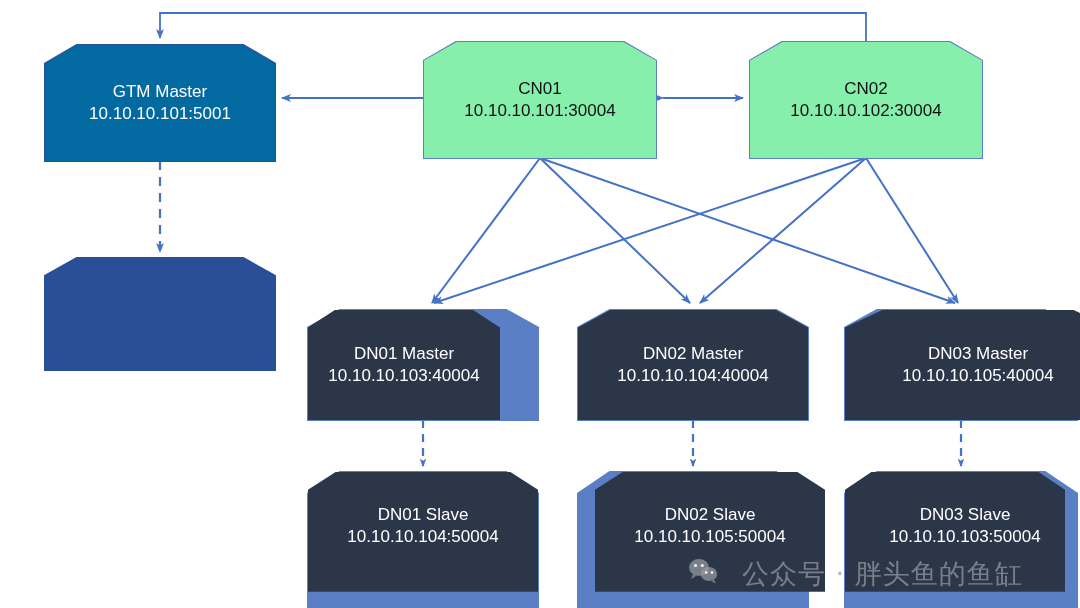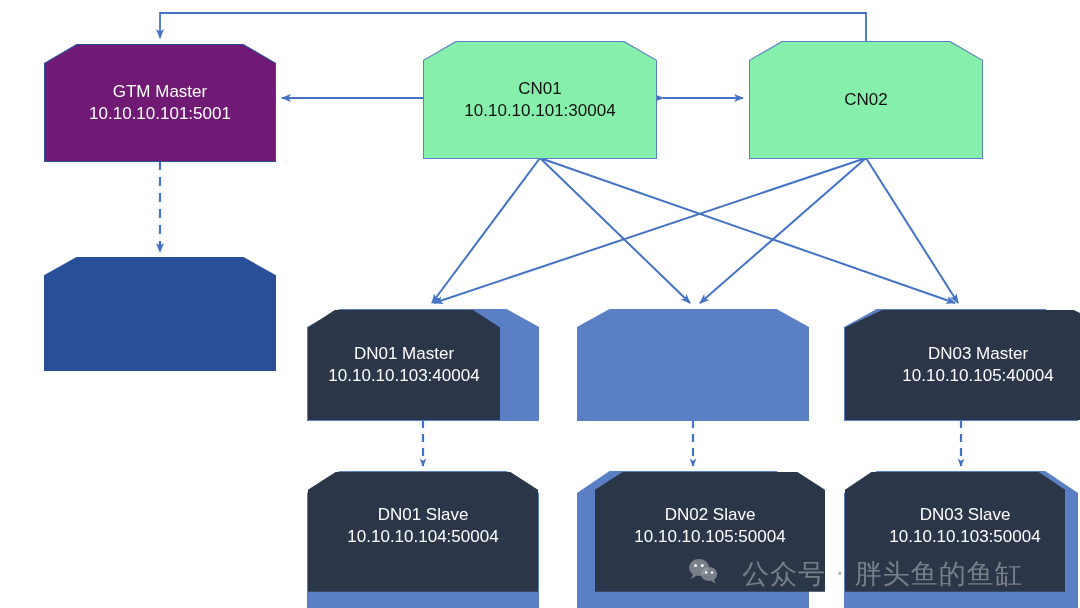--- a/index.html
+++ b/index.html
@@ -36,21 +36,21 @@
     line-height: 1.32;
     font-size: 17px;
     z-index: 3;
     
     clip-path: polygon(0% 16%, 14% 0%, 86% 0%, 100% 16%, 100% 100%, 0% 100%);
   }
   .node .title { display: block; }
   .node .addr  { display: block; }
 
   .node.gtm {
-    background: #701a75;
+    background: #0369a1;
     color: #ffffff;
     border: 0;
     text-align: center;
   }
   .node.cn {
     background: #86efac;
     color: #111111;
     border: 0;
   }
   .node.dn {
@@ -134,29 +134,34 @@
 
   <div class="node-outline cn" style="left:423px;top:41px;width:234px;height:118px;"></div>
   <div class="node cn" style="left:424px;top:42px;width:232px;height:116px;">
     <span class="title">CN01</span>
     <span class="addr">10.10.10.101:30004</span>
   </div>
 
   <div class="node-outline cn" style="left:749px;top:41px;width:234px;height:118px;"></div>
   <div class="node cn" style="left:750px;top:42px;width:232px;height:116px;">
     <span class="title">CN02</span>
+    <span class="addr">10.10.10.102:30004</span>
   </div>
 
   <div class="node-outline dn" style="left:307px;top:309px;width:232px;height:112px;"></div>
   <div class="node dn" style="left:308px;top:310px;width:192px;height:110px;justify-content:center;">
     <span class="title">DN01 Master</span>
     <span class="addr">10.10.10.103:40004</span>
   </div>
 
   <div class="node-outline dn" style="left:577px;top:309px;width:232px;height:112px;"></div>
+  <div class="node dn" style="left:578px;top:310px;width:230px;height:110px;">
+    <span class="title">DN02 Master</span>
+    <span class="addr">10.10.10.104:40004</span>
+  </div>
 
   <div class="node-outline dn" style="left:844px;top:309px;width:234px;height:112px;"></div>
   <div class="node dn" style="left:845px;top:310px;width:266px;height:110px;">
     <span class="title">DN03 Master</span>
     <span class="addr">10.10.10.105:40004</span>
   </div>
 
   <div class="node-outline dn" style="left:307px;top:471px;width:232px;height:137px;"></div>
   <div class="node dn" style="left:308px;top:472px;width:230px;height:136px;
               clip-path:polygon(0% 13%, 12% 0%, 88% 0%, 100% 13%, 100% 88%, 0% 88%);

